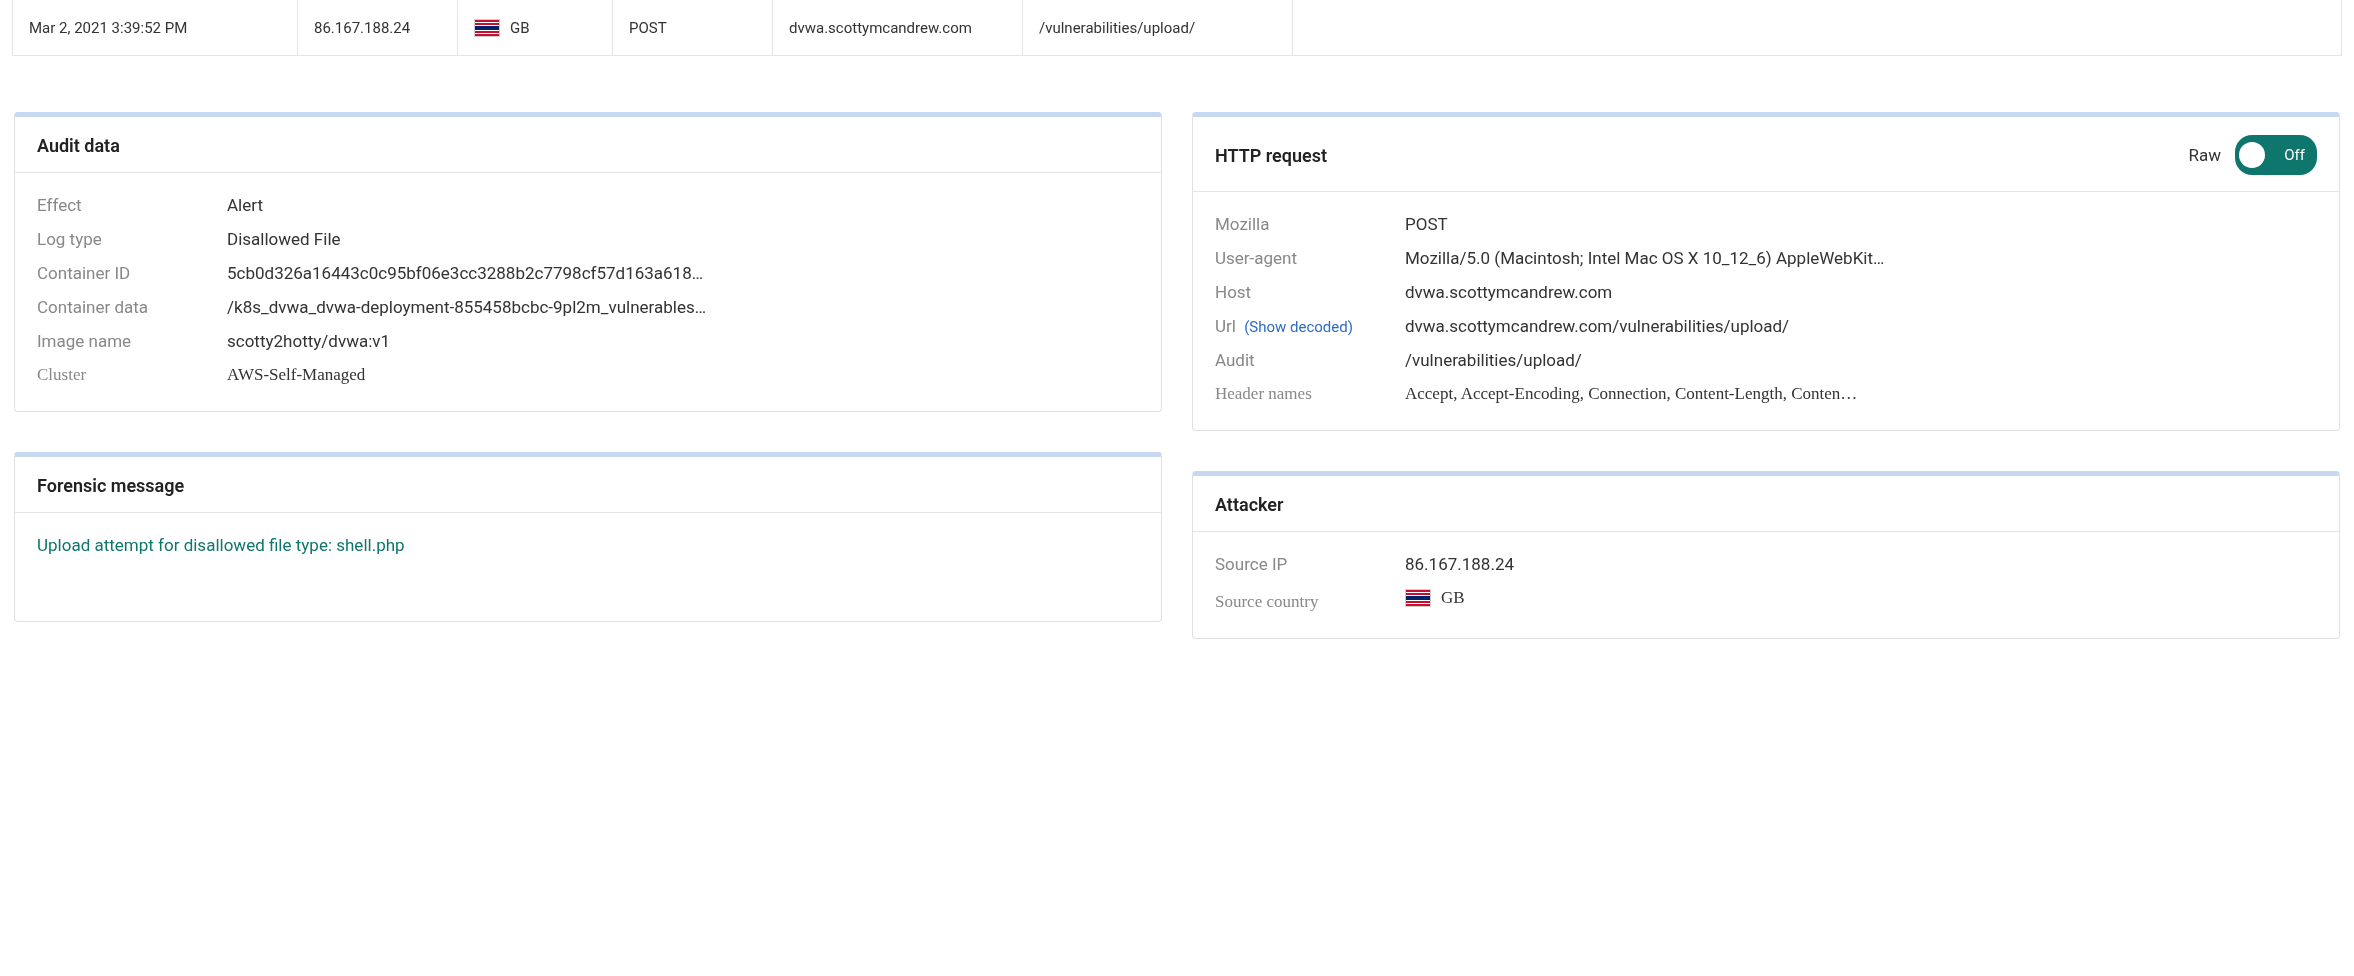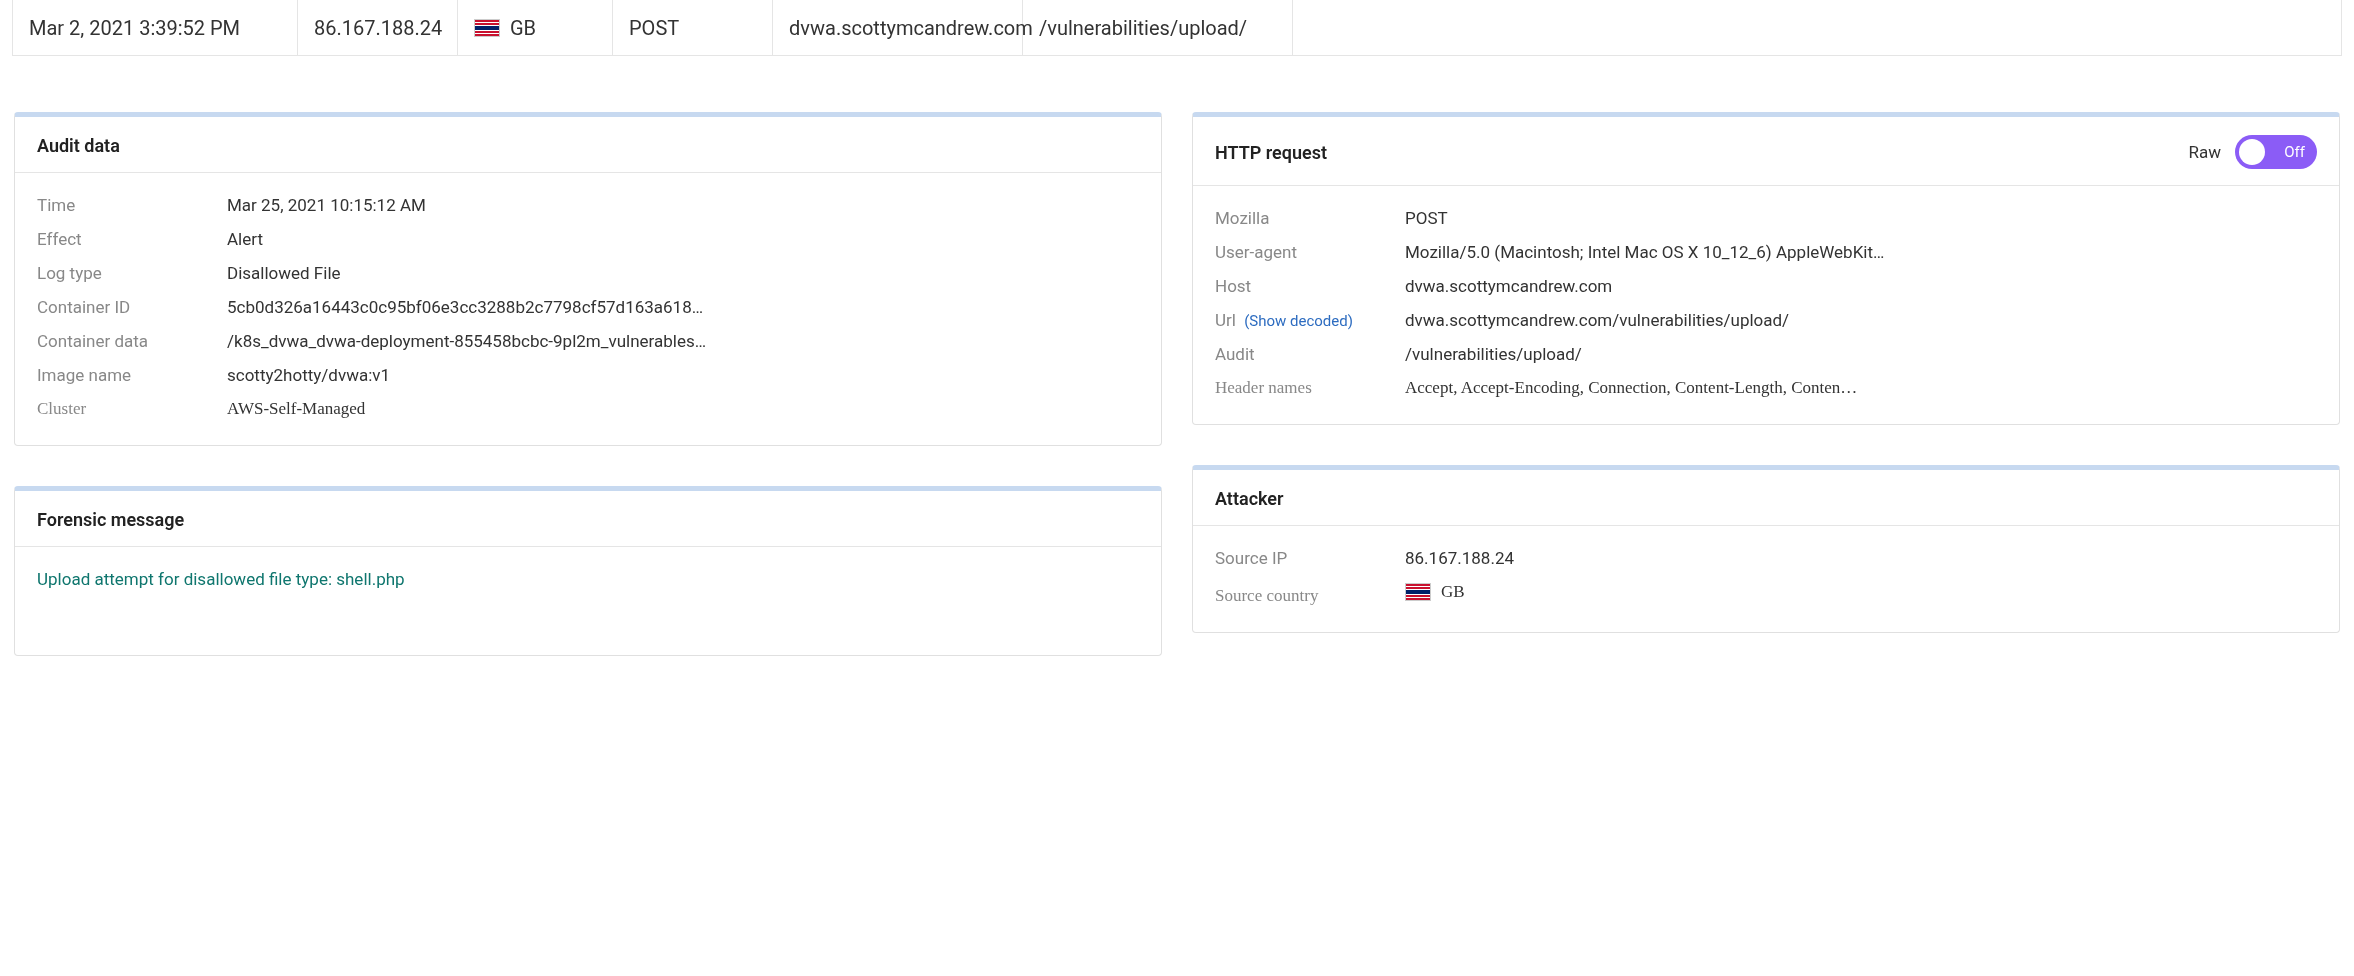--- a/index.html
+++ b/index.html
@@ -19,21 +19,21 @@
     height: 56px;
     align-items: center;
   }
   .top-row .cell {
     padding: 0 16px;
     height: 100%;
     display: flex;
     align-items: center;
     border-right: 1px solid #e5e5e5;
     color: #333;
-    font-size: 20px;
+    font-size: 15px;
     white-space: nowrap;
   }
   .top-row .cell.date { width: 285px; }
   .top-row .cell.ip { width: 160px; }
   .top-row .cell.country { width: 155px; gap: 10px; }
   .top-row .cell.method { width: 160px; }
   .top-row .cell.host { width: 250px; }
   .top-row .cell.url { width: 270px; border-right: 1px solid #e5e5e5; }
   .top-row .cell.last { flex: 1; border-right: none; }
 
@@ -104,22 +104,22 @@
     padding-bottom: 40px;
   }
   .raw-wrap {
     display: flex;
     align-items: center;
     gap: 14px;
   }
   .raw-label { font-size: 17px; color: #333; }
   .toggle {
     width: 82px;
-    height: 34px;
-    background: #8b5cf6;
+    height: 40px;
+    background: #0f766e;
     border-radius: 17px;
     position: relative;
     display: flex;
     align-items: center;
   }
   .toggle-knob {
     width: 26px;
     height: 26px;
     background: #fff;
     border-radius: 50%;
@@ -173,24 +173,20 @@
 
 <div class="cards-wrap">
   <div class="col">
 
     <div class="card">
       <div class="card-header">
         <div class="card-title">Audit data</div>
       </div>
       <div class="card-body">
         <div class="kv-row">
-          <div class="kv-label">Time</div>
-          <div class="kv-value">Mar 25, 2021 10:15:12 AM</div>
-        </div>
-        <div class="kv-row">
           <div class="kv-label">Effect</div>
           <div class="kv-value">Alert</div>
         </div>
         <div class="kv-row">
           <div class="kv-label">Log type</div>
           <div class="kv-value">Disallowed File</div>
         </div>
         <div class="kv-row">
           <div class="kv-label">Container ID</div>
           <div class="kv-value">5cb0d326a16443c0c95bf06e3cc3288b2c7798cf57d163a618…</div>

